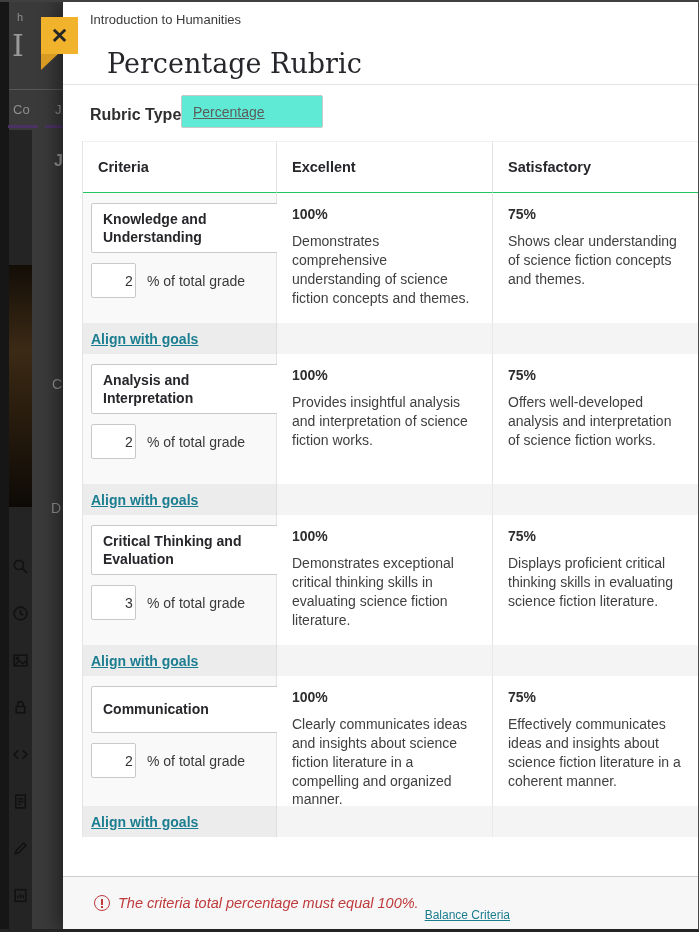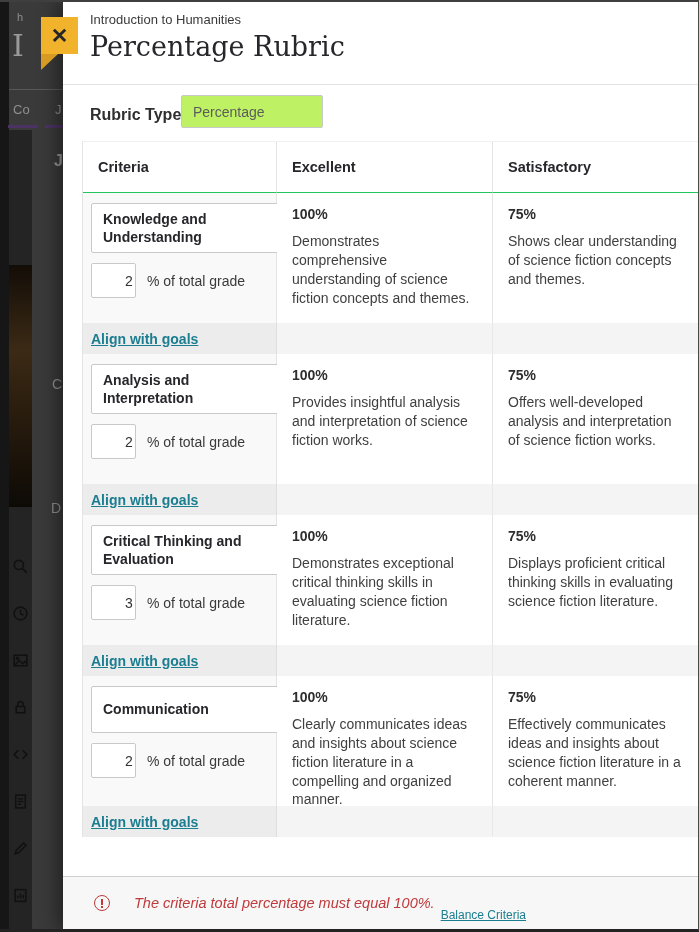--- a/index.html
+++ b/index.html
@@ -35,22 +35,22 @@
     border:none;color:#262626;font-size:21px;font-weight:bold;line-height:37px;text-align:center;
     cursor:pointer;padding:0;z-index:5;font-family:"Liberation Sans",sans-serif;}
   .close-tail{position:absolute;left:41px;top:52px;width:17px;height:16px;background:#d79b24;
     clip-path:polygon(0 0,100% 0,0 100%);z-index:5;}
   .modal-course{position:absolute;left:27px;top:10px;font-size:13px;color:#3a3a3a;}
   .modal-title{position:absolute;left:26px;top:28px;font-size:27px;color:#26262b;
     font-family:"DejaVu Serif",serif;}
   .modal-divider{position:absolute;left:0;right:0;top:82px;height:1px;background:#e3e3e3;}
   .rubric-type-label{position:absolute;left:27px;top:104px;font-size:16px;font-weight:bold;color:#2f2f2f;}
   .rubric-type-input{position:absolute;left:118px;top:93px;width:142px;height:33px;box-sizing:border-box;
-    background:#bef264;border:1px solid #c9c9c9;border-radius:2px;padding:8px 11px;font-size:14px;
-    color:#5c5c5c;font-family:"Liberation Sans",sans-serif;}
+    background:#5eead4;border:1px solid #c9c9c9;border-radius:2px;padding:8px 11px;font-size:14px;
+    color:#5c5c5c;font-family:"Liberation Sans",sans-serif;text-decoration:underline;}
   
   .rubric-table{position:absolute;left:19px;top:139px;width:617px;display:grid;
     grid-template-columns:194px 216px 1fr;border-left:1px solid #e4e4e4;border-top:1px solid #f0f0f0;}
   .th{background:#fff;border-bottom:1px solid #22c55e;border-right:1px solid #e4e4e4;height:51px;
     display:flex;align-items:center;padding:0 15px;box-sizing:border-box;
     font-weight:bold;font-size:14.5px;color:#26262b;}
   .crit-cell{background:#f9f9f9;border-right:1px solid #e4e4e4;height:130px;box-sizing:border-box;
     padding:10px 7px 0 7px;}
   .desc-cell{background:#fff;border-right:1px solid #e4e4e4;height:130px;box-sizing:border-box;
     padding:12px 15px 0 15px;font-size:14px;color:#3f3f3f;line-height:1.35;}
@@ -67,21 +67,21 @@
   .band-crit{background:#ececec;border-right:1px solid #dedede;padding:0 7px;}
   .band-rest{background:#f4f4f4;border-right:1px solid #e9e9e9;}
   .align-link{font-weight:bold;font-size:14px;color:#1b7d90;text-decoration:underline;margin-left:1px;}
   
   .modal-footer{position:absolute;left:0;right:0;top:874px;bottom:0;background:#f7f7f7;
     border-top:1px solid #cfcfcf;display:flex;align-items:center;padding-left:31px;box-sizing:border-box;}
   .warn-icon{width:14px;height:14px;border:1.6px solid #bf3a3c;border-radius:50%;position:relative;
     flex:0 0 auto;margin-right:8px;}
   .warn-icon::before{content:"";position:absolute;left:50%;top:2.5px;width:2px;height:6px;background:#bf3a3c;transform:translateX(-50%);}
   .warn-icon::after{content:"";position:absolute;left:50%;bottom:2px;width:2px;height:2px;background:#bf3a3c;transform:translateX(-50%);}
-  .warn-text{font-style:italic;color:#bf3a3c;font-size:14.5px;margin-left:16px;}
+  .warn-text{font-style:italic;color:#bf3a3c;font-size:14.5px;}
   .balance-link{color:#1b7d90;text-decoration:underline;font-size:12px;margin-left:6px;font-style:normal;margin-top:24px;}
 </style>
 </head>
 <body>
 
 <div class="screen">
 
   <div class="bg">
     <div class="bg-edge"></div>
     <div class="bg-rail"></div>
@@ -143,21 +143,21 @@
           <svg viewBox="0 0 16 16" fill="none" stroke="currentColor" stroke-width="1.4">
             <rect x="3" y="2.5" width="10" height="11"></rect>
             <path d="M5.5 10.5V8M8 10.5V6M10.5 10.5V7.5"></path>
           </svg>
         </span>
       </div>
   </div>
 
   <div class="modal">
     <div class="modal-course">Introduction to Humanities</div>
-    <h1 class="modal-title" style="margin:1px;font-weight:normal;text-align:right;">Percentage Rubric</h1>
+    <h1 class="modal-title" style="margin:18px;font-weight:normal;text-align:right;">Percentage Rubric</h1>
     <div class="modal-divider"></div>
 
     <label class="rubric-type-label">Rubric Type:</label>
     <input class="rubric-type-input" readonly="" value="Percentage" style="">
 
     <div class="rubric-table">
 
       <div class="th">Criteria</div>
       <div class="th">Excellent</div>
       <div class="th no-r">Satisfactory</div>

